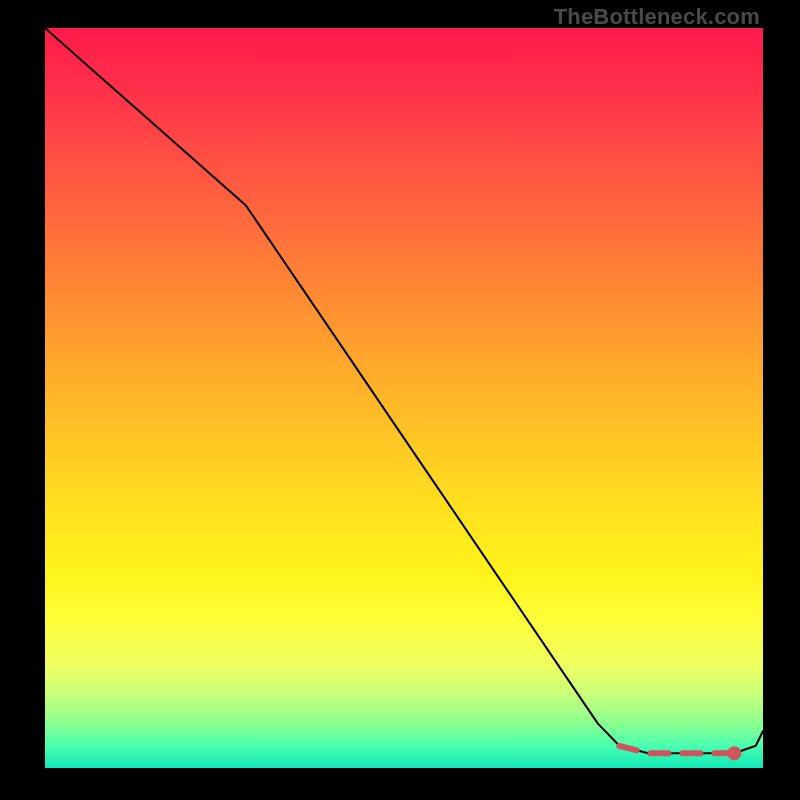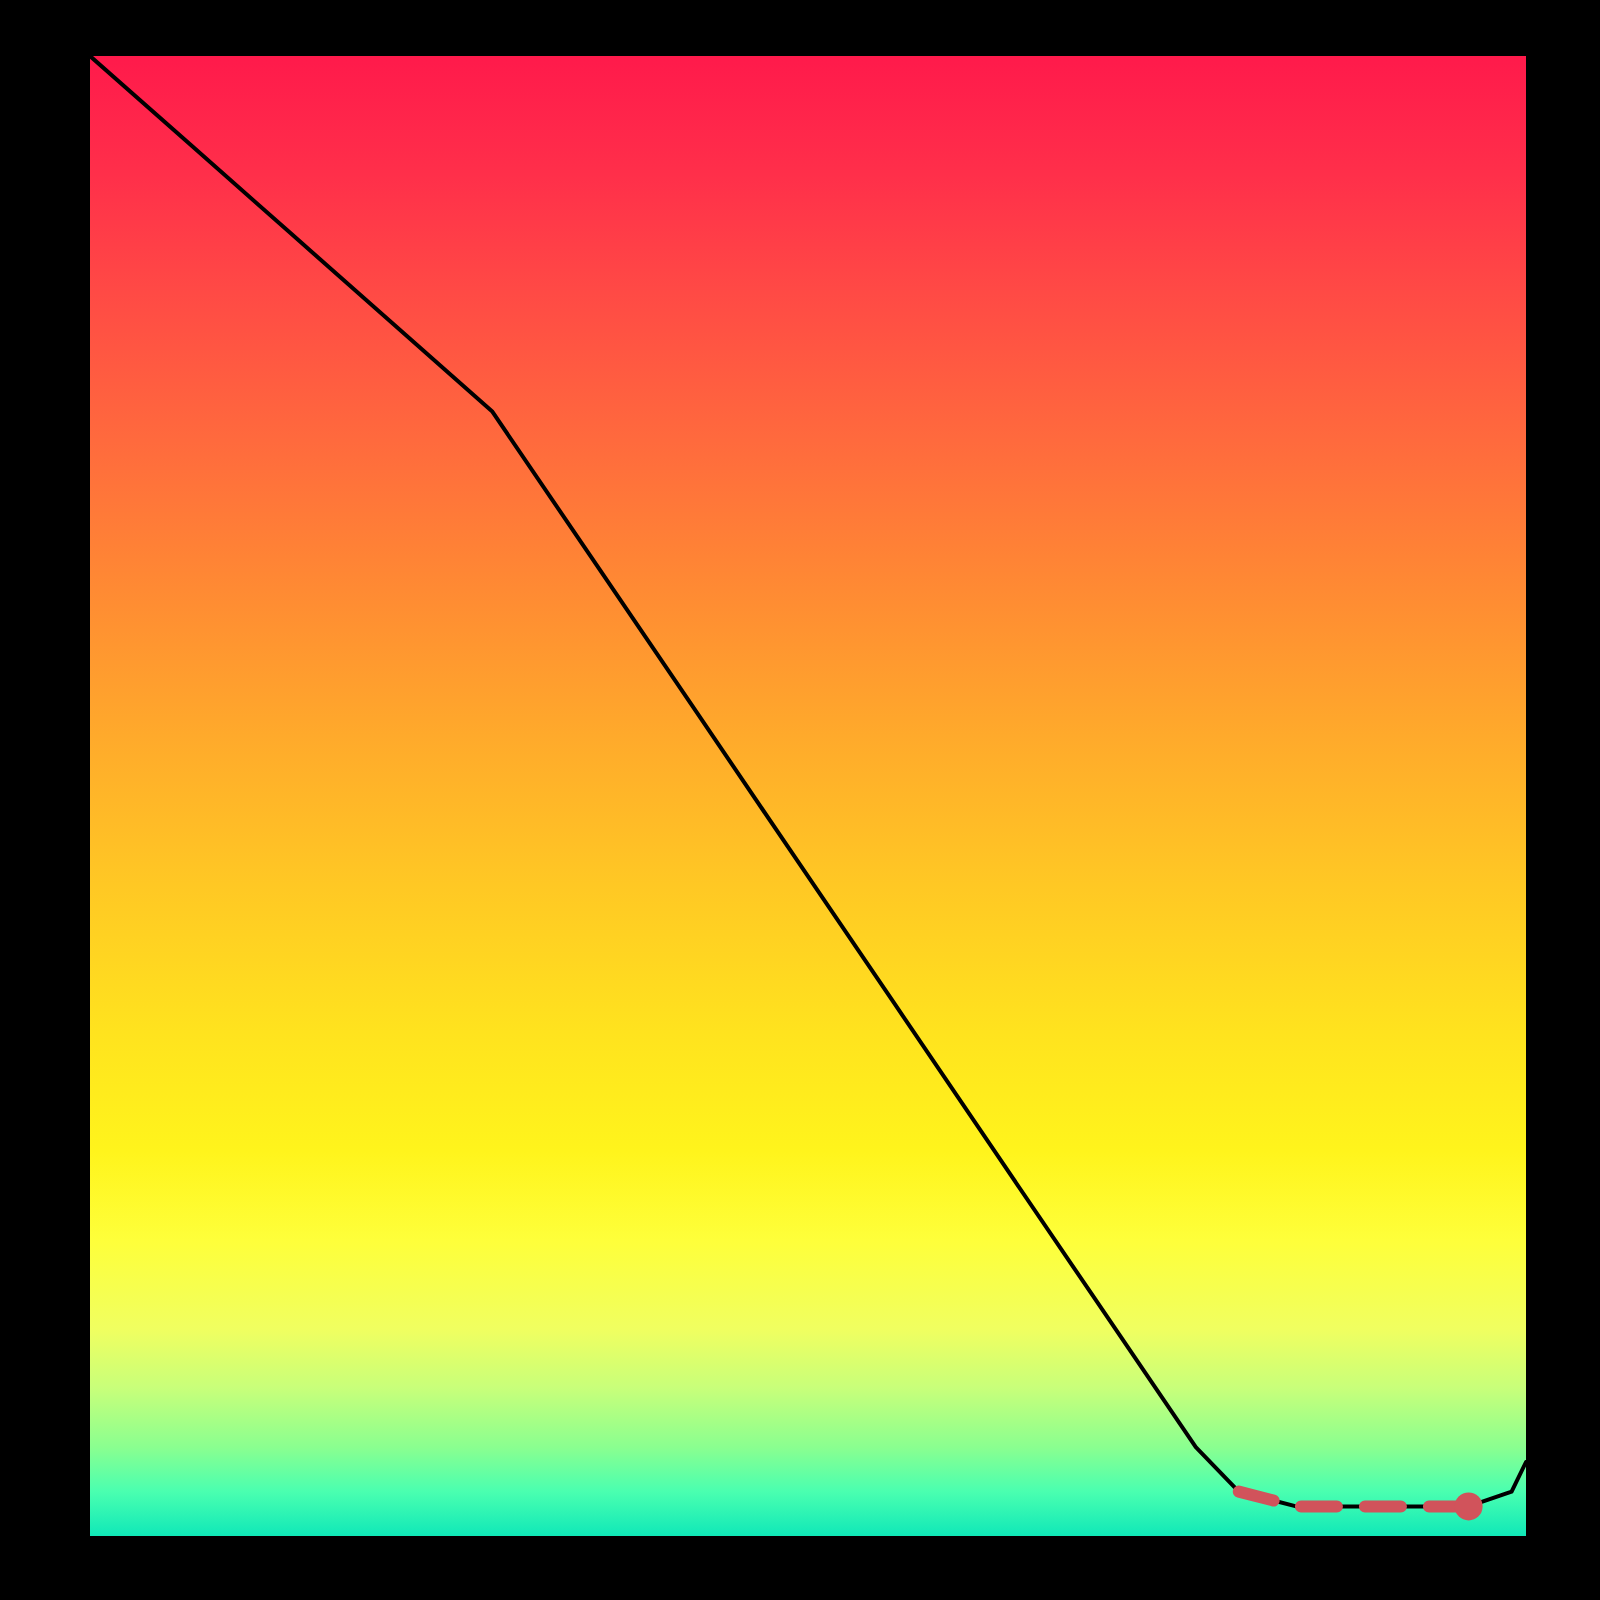--- a/index.html
+++ b/index.html
@@ -74,20 +74,21 @@
     stroke-dasharray: 18 14;
   }
   .dot {
     fill: #d1535b;
   }
 </style>
 </head>
 <body>
 
 <div class="frame">
+  <div class="watermark">TheBottleneck.com</div>
   <div class="plot-area">
     <svg class="overlay" viewBox="0 0 718 740" preserveAspectRatio="none">
       <path id="curve-path" class="curve" d="M0.0 0.0 L50.3 44.4 L100.5 88.8 L150.8 133.2 L201.0 177.6 L251.3 251.6 L301.6 325.6 L351.8 399.6 L402.1 473.6 L452.3 547.6 L502.6 621.6 L552.9 695.6 L574.4 717.8 L603.1 725.2 L631.8 725.2 L660.6 725.2 L689.3 725.2 L710.8 717.8 L718.0 703.0"></path>
       <path id="dash-path" class="dashed" d="M574.4 717.8 L603.1 725.2 L631.8 725.2 L660.6 725.2 L689.3 725.2"></path>
       <circle id="end-dot" class="dot" r="7" cx="689.3" cy="725.2"></circle>
     </svg>
   </div>
 </div>
 
 </body></html>

